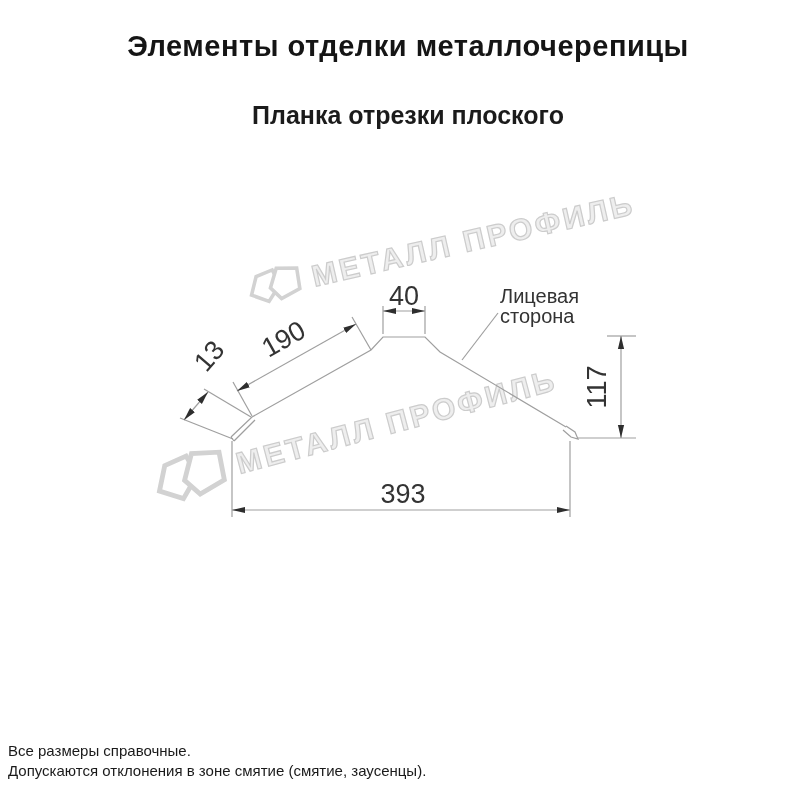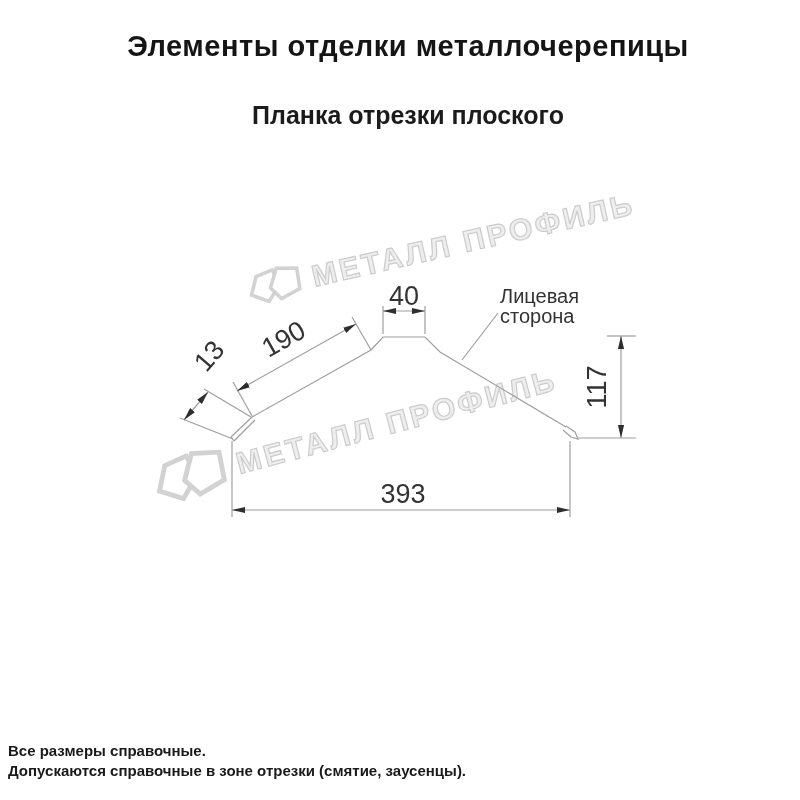--- a/index.html
+++ b/index.html
@@ -4,21 +4,21 @@
 <style>
   html,body{margin:0;padding:0;background:#fff;}
   .page{
     position:relative;width:800px;height:800px;background:#ffffff;
     font-family:"Liberation Sans", sans-serif;overflow:hidden;color:#111;
   }
   .heading{position:absolute;left:8px;width:800px;text-align:center;white-space:nowrap;}
   .title{top:30px;font-size:29px;font-weight:bold;letter-spacing:0.5px;color:#151515;}
   .subtitle{top:101px;font-size:25px;font-weight:bold;color:#1b1b1b;}
   .product-code{top:139px;font-size:26px;font-weight:bold;color:#1b1b1b;}
-  .footer{position:absolute;left:8px;top:741px;font-size:15px;line-height:20px;color:#1a1a1a;font-weight:bold;}
+  .footer{position:absolute;left:8px;top:741px;font-size:15px;line-height:20px;color:#1a1a1a;}
   .watermark{
     position:absolute;display:flex;align-items:center;gap:10px;
     pointer-events:none;z-index:1;
   }
   .wm-upper{left:246px;top:272px;transform:rotate(-12.8deg);transform-origin:left center;}
   .wm-lower{left:152px;top:460px;transform:rotate(-14.9deg);transform-origin:left center;}
   .wm-text{
     font-size:30px;font-weight:bold;letter-spacing:3px;white-space:nowrap;
     color:rgba(224,224,224,0.55);
     -webkit-text-stroke:1.2px #cccccc;
@@ -94,16 +94,16 @@
       <text class="face-label" x="500" y="303">Лицевая</text>
       <text class="face-label" x="500" y="323">сторона</text>
     </g>
   </svg>
 
   <div class="heading title">Элементы отделки металлочерепицы</div>
   <div class="heading subtitle">Планка отрезки плоского</div>
 
   <div class="footer">
     <div>Все размеры справочные.</div>
-    <div>Допускаются справочные в зоне отрезки (смятие, заусенцы).</div>
+    <div>Допускаются отклонения в зоне смятие (смятие, заусенцы).</div>
   </div>
 
 </div>
 
 </body></html>

